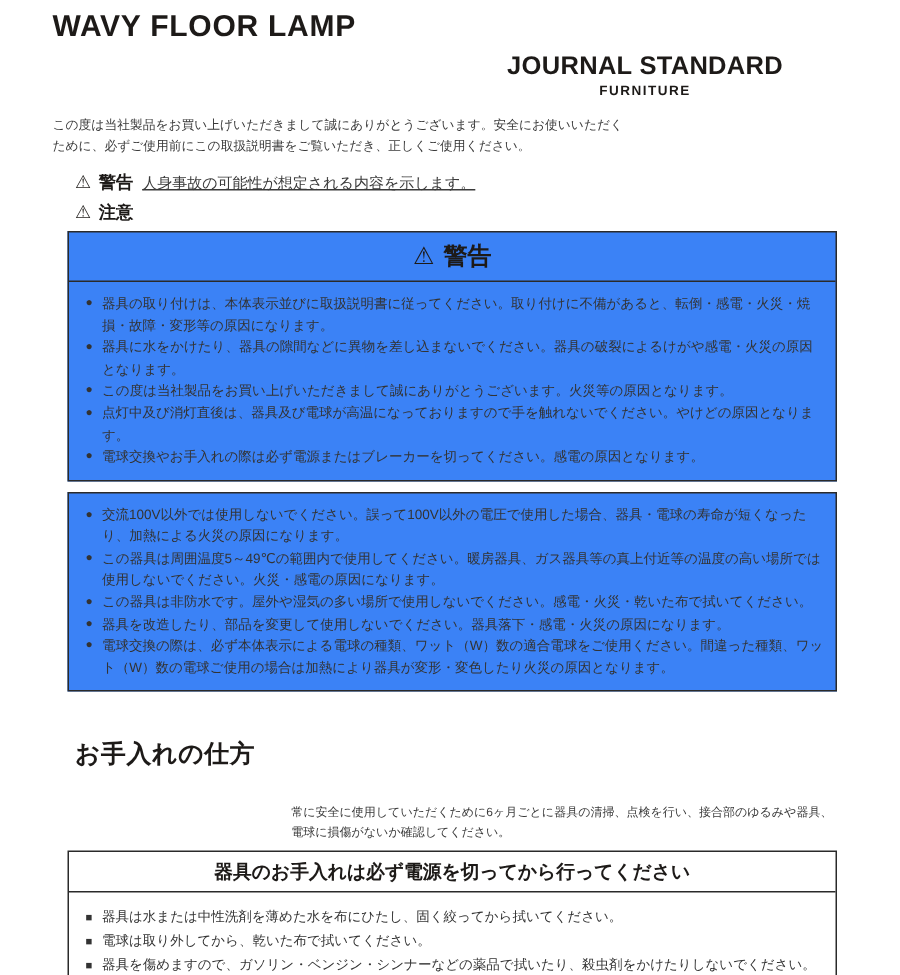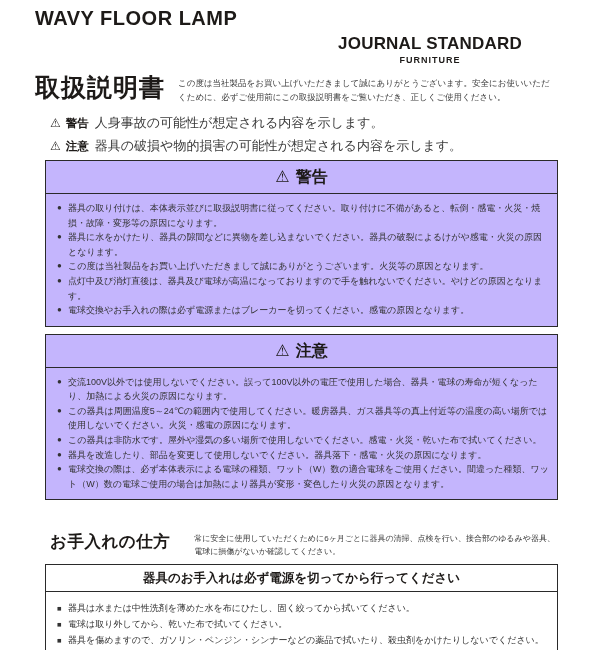--- a/index.html
+++ b/index.html
@@ -24,36 +24,36 @@
 
   
   .section-title { text-align:center; margin-top:20px; font-size:15px; font-weight:800; color:#1d1a18; }
   .section-title .marker { margin-right:8px; letter-spacing:0; }
   .section-title .txt { letter-spacing:7px; }
 
   .legend { margin:10px 0 0 50px; }
   .legend-row { display:flex; align-items:baseline; margin-bottom:5px; }
   .tri { font-size:12px; line-height:1; margin-right:5px; color:#1d1a18; }
   .legend-label { font-size:11.5px; font-weight:800; color:#1d1a18; margin-right:6px; white-space:nowrap; }
-  .legend-text { font-size:13px; color:#3a3a3a; }
+  .legend-text { font-size:10px; color:#3a3a3a;text-decoration:underline; }
 
-  .alert-box { margin:5px 42px 0 45px; border:1.6px solid #2a2a2a; background:#c4b5fd; }
+  .alert-box { margin:5px 42px 0 45px; border:1.6px solid #2a2a2a; background:#3b82f6; }
   .alert-box + .alert-box { margin-top:7px; }
   .box-header { text-align:center; padding:6px 0 5px; border-bottom:1.4px solid #2a2a2a; font-size:16px; font-weight:800; color:#1d1a18; }
   .box-header .tri-big { font-size:16px; font-weight:400; margin-right:6px; }
   .box-body { padding:7px 8px 8px 11px; }
   .box-body ul { list-style:none; }
   .box-body li { display:flex; font-size:9px; line-height:1.62; color:#333; }
   .box-body li .bullet { width:11px; flex:0 0 11px; font-size:8px; padding-top:1px; color:#333; }
   .box-body li .item-text { flex:1; }
 
   
   .maint-head { display:flex; align-items:flex-start; padding:0 42px 0 50px; margin-top:31px; gap:24px; }
   .maint-title { font-size:16.5px; font-weight:800; color:#1d1a18; white-space:nowrap; letter-spacing:0.5px; }
-  .maint-intro { font-size:8px; line-height:1.6; color:#3a3a3a; padding-top:2px; }
+  .maint-intro { font-size:8px; line-height:1.6; color:#3a3a3a; padding-top:2px;margin-top:42px; }
 
   .maint-box { margin:5px 42px 0 45px; border:1.6px solid #2a2a2a; }
   .maint-box .box-header { font-size:12.5px; padding:5px 0 4px; }
   .maint-box .box-body { padding:8px 8px 9px 11px; }
   .maint-box li { line-height:1.78; }
   .maint-box li .bullet { font-size:7.5px; padding-top:2px; }
 </style>
 </head>
 <body>
 
@@ -61,37 +61,35 @@
 
   <div class="header-row">
     <div class="product-name">WAVY FLOOR LAMP</div>
     <div class="brand-block">
       <div class="brand-name">JOURNAL STANDARD</div>
       <div class="brand-sub">FURNITURE</div>
     </div>
   </div>
 
   <div class="title-row">
-    <div class="manual-title">取扱説明書</div>
     <div class="manual-intro">この度は当社製品をお買い上げいただきまして誠にありがとうございます。安全にお使いいただくために、必ずご使用前にこの取扱説明書をご覧いただき、正しくご使用ください。</div>
   </div>
 
 
   <div class="legend">
 
       <div class="legend-row">
         <span class="tri">⚠</span>
         <span class="legend-label">警告</span>
         <span class="legend-text">人身事故の可能性が想定される内容を示します。</span>
       </div>
 
       <div class="legend-row">
         <span class="tri">⚠</span>
         <span class="legend-label">注意</span>
-        <span class="legend-text">器具の破損や物的損害の可能性が想定される内容を示します。</span>
       </div>
     </div>
 
   <div class="alert-box">
     <div class="box-header">
       <span class="tri-big">⚠</span><span>警告</span>
     </div>
     <div class="box-body">
       <ul>
 
@@ -117,34 +115,31 @@
 
           <li>
             <span class="bullet">●</span>
             <span class="item-text">電球交換やお手入れの際は必ず電源またはブレーカーを切ってください。感電の原因となります。</span>
           </li>
         </ul>
     </div>
   </div>
 
   <div class="alert-box">
-    <div class="box-header">
-      <span class="tri-big">⚠</span><span>注意</span>
-    </div>
     <div class="box-body">
       <ul>
 
           <li>
             <span class="bullet">●</span>
             <span class="item-text">交流100V以外では使用しないでください。誤って100V以外の電圧で使用した場合、器具・電球の寿命が短くなったり、加熱による火災の原因になります。</span>
           </li>
 
           <li>
             <span class="bullet">●</span>
-            <span class="item-text">この器具は周囲温度5～24℃の範囲内で使用してください。暖房器具、ガス器具等の真上付近等の温度の高い場所では使用しないでください。火災・感電の原因になります。</span>
+            <span class="item-text">この器具は周囲温度5～49℃の範囲内で使用してください。暖房器具、ガス器具等の真上付近等の温度の高い場所では使用しないでください。火災・感電の原因になります。</span>
           </li>
 
           <li>
             <span class="bullet">●</span>
             <span class="item-text">この器具は非防水です。屋外や湿気の多い場所で使用しないでください。感電・火災・乾いた布で拭いてください。</span>
           </li>
 
           <li>
             <span class="bullet">●</span>
             <span class="item-text">器具を改造したり、部品を変更して使用しないでください。器具落下・感電・火災の原因になります。</span>

